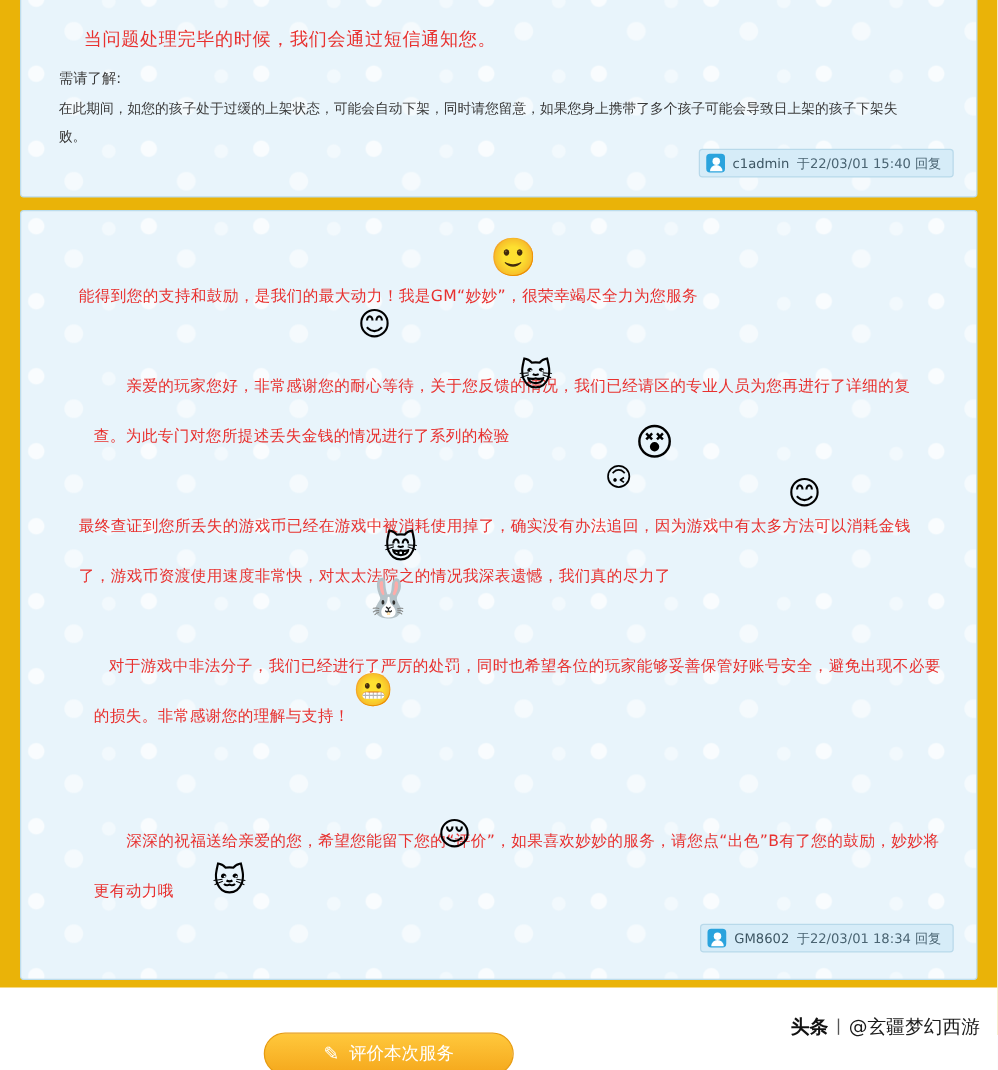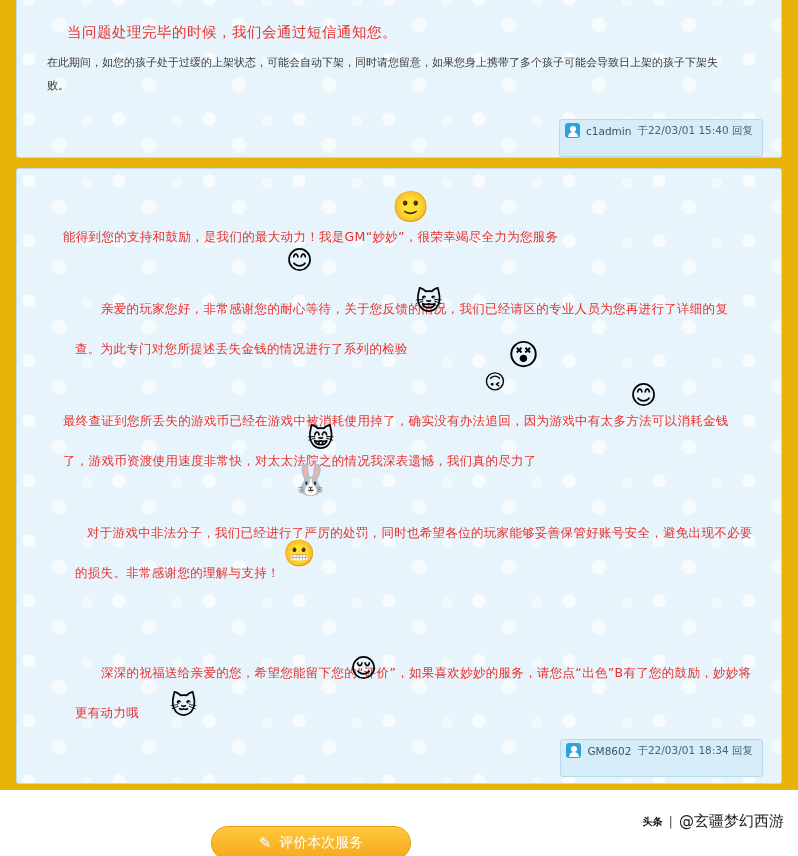--- a/index.html
+++ b/index.html
@@ -90,21 +90,21 @@
   
   .sig {
     position: absolute;
     right: 18px;
     display: flex;
     align-items: center;
     gap: 6px;
     background: #d6ecf8;
     border: 1px solid #b8d9ea;
     border-radius: 3px;
-    padding: 3px 9px 18px 5px;
+    padding: 3px 9px 3px 5px;
     font-size: 10.5px;
     color: #4a6472;
   }
   .sig .who { color: #3d5663; }
   .user-badge {
     width: 15px; height: 15px;
     border-radius: 3px;
     background: #2aa3dd;
     position: relative;
     flex: none;
@@ -165,21 +165,21 @@
     right: 14px;
     top: 812px;
     display: flex;
     align-items: center;
     gap: 6px;
     font-size: 15px;
     color: #1a1a1a;
   }
   .wm-logo {
     font-weight: bold;
-    font-size: 10px;
+    font-size: 15px;
     color: #111;
   }
   .wm-sep {
     color: #555;
     font-size: 13px;
   }
 
   .bottom-strip {
     position: absolute;
     left: 0; right: 0;
@@ -188,20 +188,21 @@
     background: #ffffff;
   }
 </style>
 </head>
 <body>
 
 <div class="page">
 
   <div class="card card-top">
     <div class="hl">当问题处理完毕的时候，我们会通过短信通知您。</div>
+    <div class="sub">需请了解:</div>
     <div class="body">在此期间，如您的孩子处于过缓的上架状态，可能会自动下架，同时请您留意，如果您身上携带了多个孩子可能会导致日上架的孩子下架失败。</div>
     <div class="sig" style="top: 132px;">
       <span class="user-badge"></span>
       <span class="who">c1admin</span>
       <span>于22/03/01 15:40 回复</span>
     </div>
   </div>
 
   <div class="card card-main">
 

